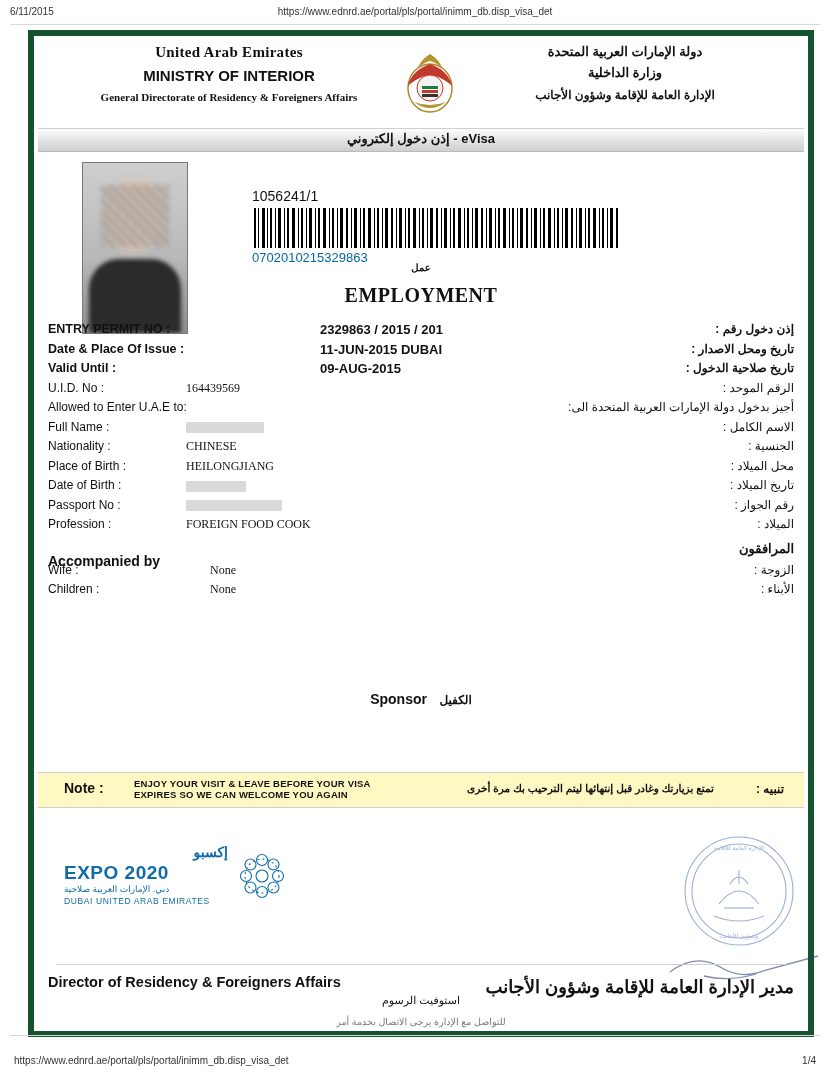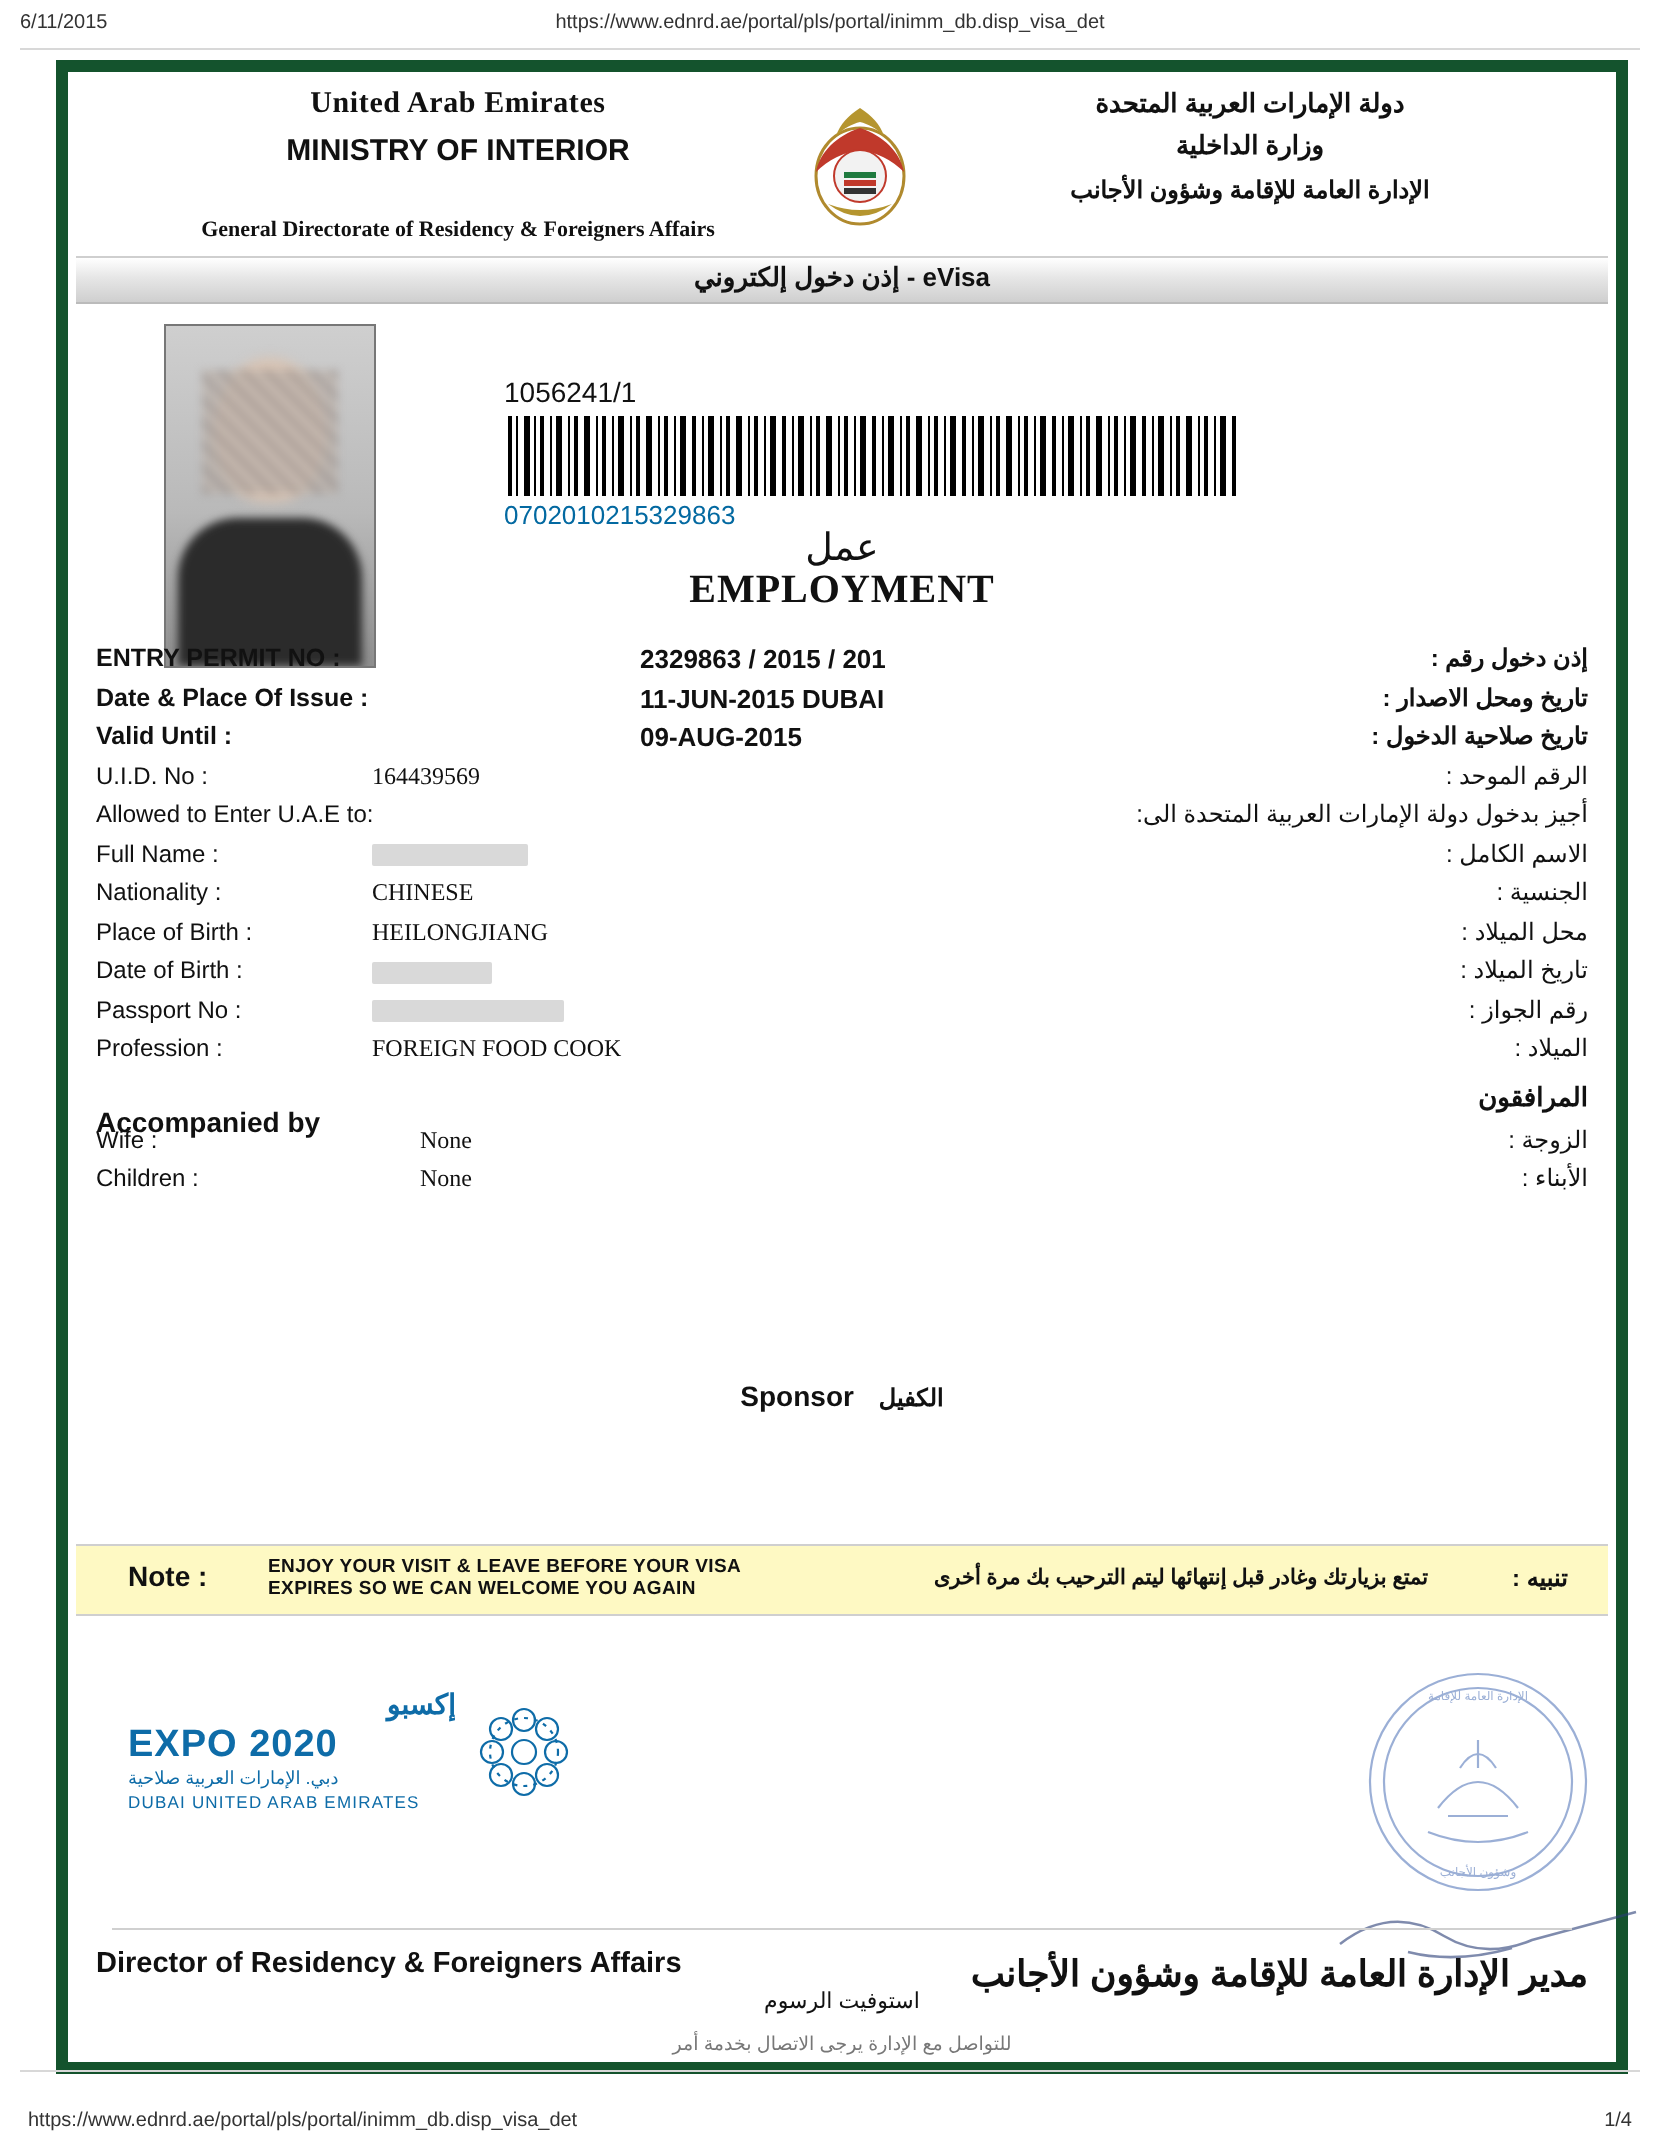--- a/index.html
+++ b/index.html
@@ -32,21 +32,21 @@
   .doc{
     position:absolute;left:28px;top:30px;width:774px;height:995px;
     border:6px solid #14532d;background:#fff;
   }
 
   
   .hdr{position:absolute;left:0;top:0;width:774px;height:92px;}
   .hdr-en{position:absolute;left:30px;top:8px;width:330px;text-align:center;}
   .hdr-en .l1{font-family:"Liberation Serif", serif;font-weight:bold;font-size:15px;letter-spacing:.3px;}
   .hdr-en .l2{font-family:"Liberation Sans", sans-serif;font-weight:bold;font-size:15px;margin-top:6px;}
-  .hdr-en .l3{font-family:"Liberation Serif", serif;font-weight:bold;font-size:11px;margin-top:25px;}
+  .hdr-en .l3{font-family:"Liberation Serif", serif;font-weight:bold;font-size:11px;margin-top:7px;}
   .hdr-ar{position:absolute;right:18px;top:8px;width:330px;text-align:center;direction:rtl;}
   .hdr-ar .l1{font-size:13px;font-weight:bold;}
   .hdr-ar .l2{font-size:13px;font-weight:bold;margin-top:6px;}
   .hdr-ar .l3{font-size:12px;font-weight:bold;margin-top:8px;}
   .emblem{position:absolute;left:366px;top:6px;width:60px;height:74px;}
 
   
   .evisa-bar{
     position:absolute;left:4px;top:92px;width:766px;height:22px;
     background:linear-gradient(to bottom,#ffffff 0%,#e6e6e6 45%,#cfcfcf 100%);
@@ -66,21 +66,21 @@
   .photo .head{position:absolute;left:24px;top:16px;width:56px;height:72px;border-radius:50% 50% 45% 45%;background:#d8c4b4;filter:blur(3px);}
   .photo .body{position:absolute;left:6px;top:96px;width:92px;height:74px;background:#2b2b2b;filter:blur(2px);border-radius:30px 30px 0 0;}
   .photo .blur{position:absolute;left:18px;top:22px;width:68px;height:62px;background:repeating-linear-gradient(45deg,rgba(160,150,145,.7) 0 4px,rgba(190,180,172,.7) 4px 8px);filter:blur(2px);}
 
   
   .permit-no{position:absolute;left:218px;top:152px;font-size:14px;color:#111;}
   .barcode{position:absolute;left:218px;top:172px;width:372px;height:40px;background:#fff;}
   .barcode .bars{position:absolute;inset:0;}
   .barcode-num{position:absolute;left:218px;top:214px;font-size:13px;color:#0369a1;}
 
-  .type-ar{position:absolute;left:0;top:226px;width:774px;text-align:center;font-size:19px;font-weight:normal;}
+  .type-ar{position:absolute;left:0;top:226px;width:774px;text-align:center;font-size:10px;font-weight:bold;}
   .type-en{position:absolute;left:0;top:248px;width:774px;text-align:center;font-family:"Liberation Serif", serif;font-size:20px;font-weight:bold;letter-spacing:.5px;}
 
   
   .fields{position:absolute;left:0;top:286px;width:774px;}
   .row{position:relative;height:19.5px;}
   .lbl-en{position:absolute;left:14px;font-size:12px;color:#111;}
   .lbl-en.b{font-weight:bold;font-size:12.5px;}
   .val{position:absolute;left:152px;font-family:"Liberation Serif", serif;font-size:12px;color:#111;}
   .val.mid{left:286px;font-weight:bold;font-size:13px;font-family:"Liberation Sans",sans-serif;}
   .lbl-ar{position:absolute;right:14px;font-size:12px;direction:rtl;}

